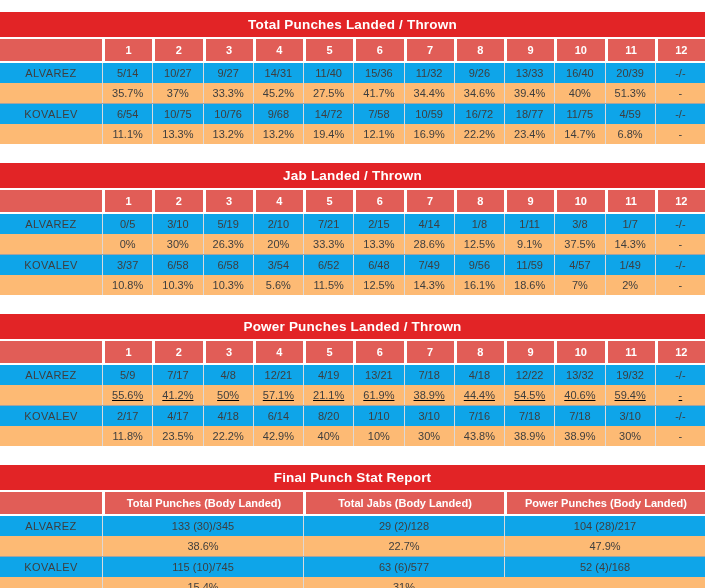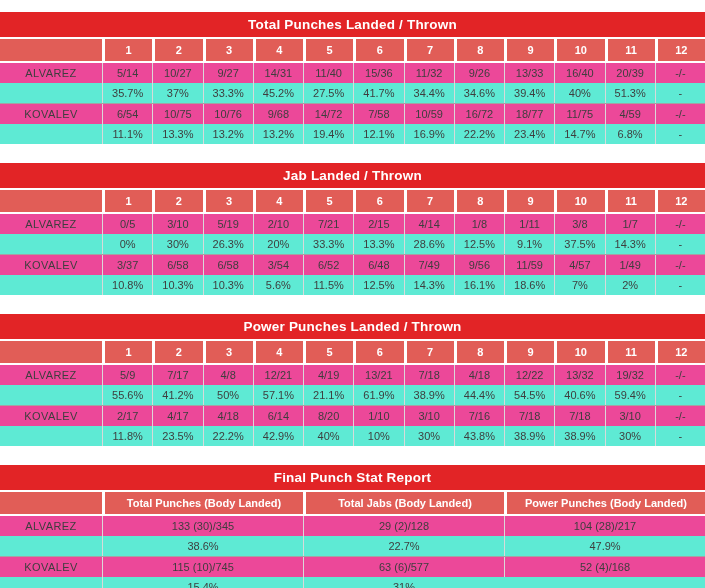--- a/index.html
+++ b/index.html
@@ -65,24 +65,24 @@
     color: #3e3e3e;
     border-left: 1px solid #d9d9d9;
     box-sizing: border-box;
     white-space: nowrap;
   }
   .cell.name-cell {
     border-left: none;
     letter-spacing: 0.4px;
   }
   .row-white {
-    background: #ec4899;
+    background: #0ea5e9;
   }
   .row-gray {
-    background: #5eead4;
+    background: #fdba74;
   }
   .row-gray + .row-white {
     border-top: 1px solid #a3a3a3;
   }
 </style>
 </head>
 <body>
 
 <div class="page">
 
@@ -269,21 +269,21 @@
         <div class="cell">12/21</div>
         <div class="cell">4/19</div>
         <div class="cell">13/21</div>
         <div class="cell">7/18</div>
         <div class="cell">4/18</div>
         <div class="cell">12/22</div>
         <div class="cell">13/32</div>
         <div class="cell">19/32</div>
         <div class="cell">-/-</div>
       </div>
-      <div class="body-row row-gray" style="grid-template-columns: 102px repeat(12, 1fr);">
+      <div class="body-row row-gray" style="grid-template-columns: 102px repeat(12, 1fr); text-decoration: underline;">
         <div class="cell name-cell"></div>
         <div class="cell">55.6%</div>
         <div class="cell">41.2%</div>
         <div class="cell">50%</div>
         <div class="cell">57.1%</div>
         <div class="cell">21.1%</div>
         <div class="cell">61.9%</div>
         <div class="cell">38.9%</div>
         <div class="cell">44.4%</div>
         <div class="cell">54.5%</div>

